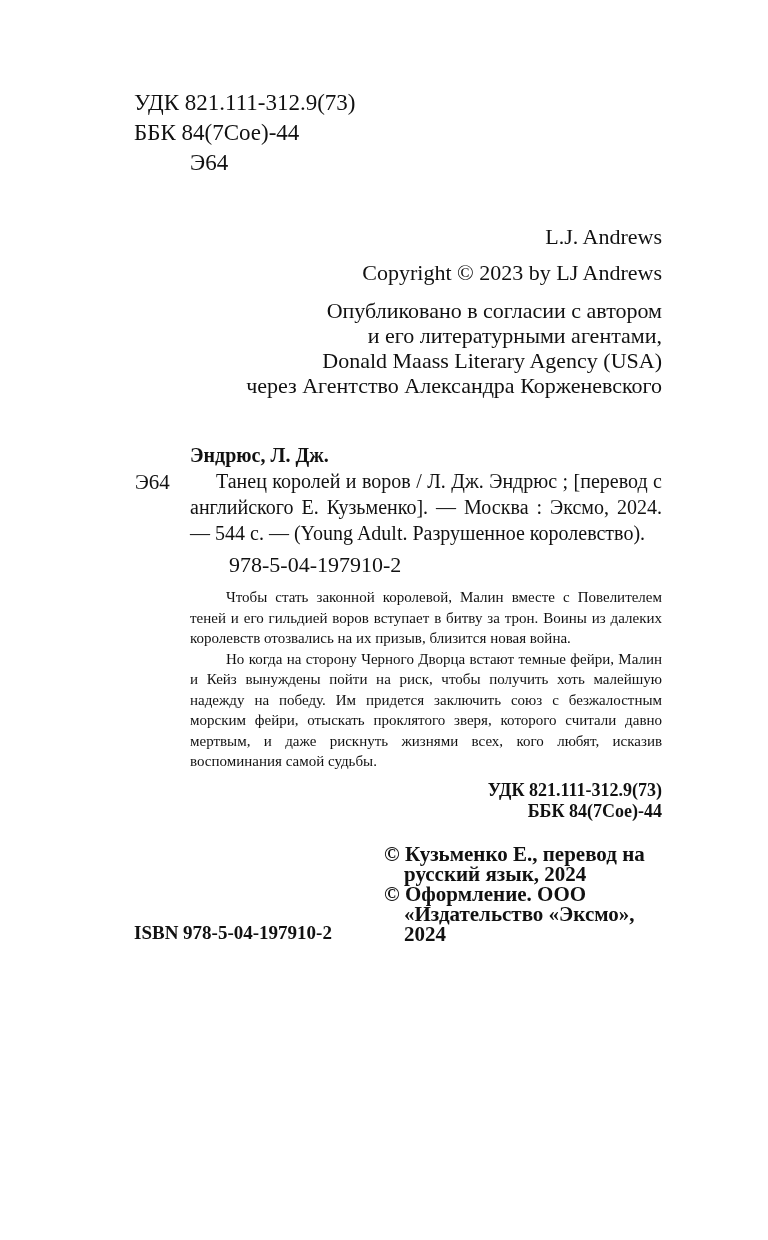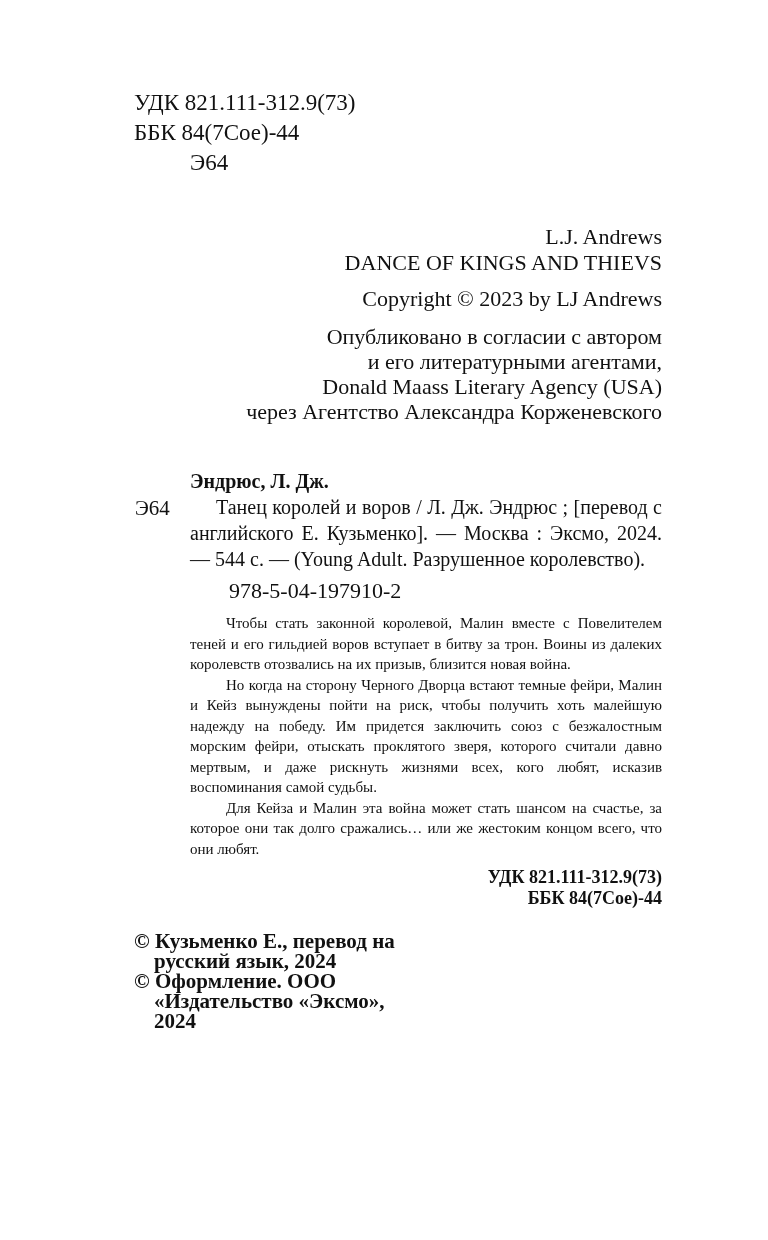--- a/index.html
+++ b/index.html
@@ -118,21 +118,20 @@
 <div class="page">
 
   <div class="top-codes">
     <div>УДК 821.111-312.9(73)</div>
     <div>ББК 84(7Сое)-44</div>
     <div class="author-sign">Э64</div>
   </div>
 
   <div class="title-block">
     <div>L.J. Andrews</div>
-    <div>DANCE OF KINGS AND THIEVS</div>
     <div class="grp-copyright">
       <div>Copyright © 2023 by LJ Andrews</div>
     </div>
     <div class="grp-agency">
       <div>Опубликовано в согласии с автором</div>
       <div>и его литературными агентами,</div>
       <div>Donald Maass Literary Agency (USA)</div>
       <div>через Агентство Александра Корженевского</div>
     </div>
   </div>
@@ -141,28 +140,28 @@
     <div class="card-heading">Эндрюс, Л. Дж.</div>
     <span class="card-sign">Э64</span>
     <p class="card-entry">Танец королей и воров / Л. Дж. Эндрюс ; [перевод с английского Е. Кузьменко]. — Москва : Эксмо, 2024. — 544 с. — (Young Adult. Разрушенное королевство).</p>
   </div>
 
   <div class="isbn-plain">978-5-04-197910-2</div>
 
   <div class="annotation">
     <p>Чтобы стать законной королевой, Малин вместе с Повелителем теней и его гильдией воров вступает в битву за трон. Воины из далеких королевств отозвались на их призыв, близится новая война.</p>
     <p>Но когда на сторону Черного Дворца встают темные фейри, Малин и Кейз вынуждены пойти на риск, чтобы получить хоть малейшую надежду на победу. Им придется заключить союз с безжалостным морским фейри, отыскать проклятого зверя, которого считали давно мертвым, и даже рискнуть жизнями всех, кого любят, исказив воспоминания самой судьбы.</p>
-    <p>Для Кейза и Малин эта война может стать шансом на счастье, за которое они так долго сражались… или же жестоким концом всего, что они любят.</p>
   </div>
 
   <div class="bottom-codes">
     <div>УДК 821.111-312.9(73)</div>
     <div>ББК 84(7Сое)-44</div>
   </div>
 
   <div class="imprint">
+    <div class="imprint-isbn">ISBN 978-5-04-197910-2</div>
     <div class="credits">
       <p>© Кузьменко Е., перевод на русский язык, 2024</p>
       <p>© Оформление. ООО «Издательство «Эксмо», 2024</p>
     </div>
   </div>
 
 </div>
 
 </body></html>

